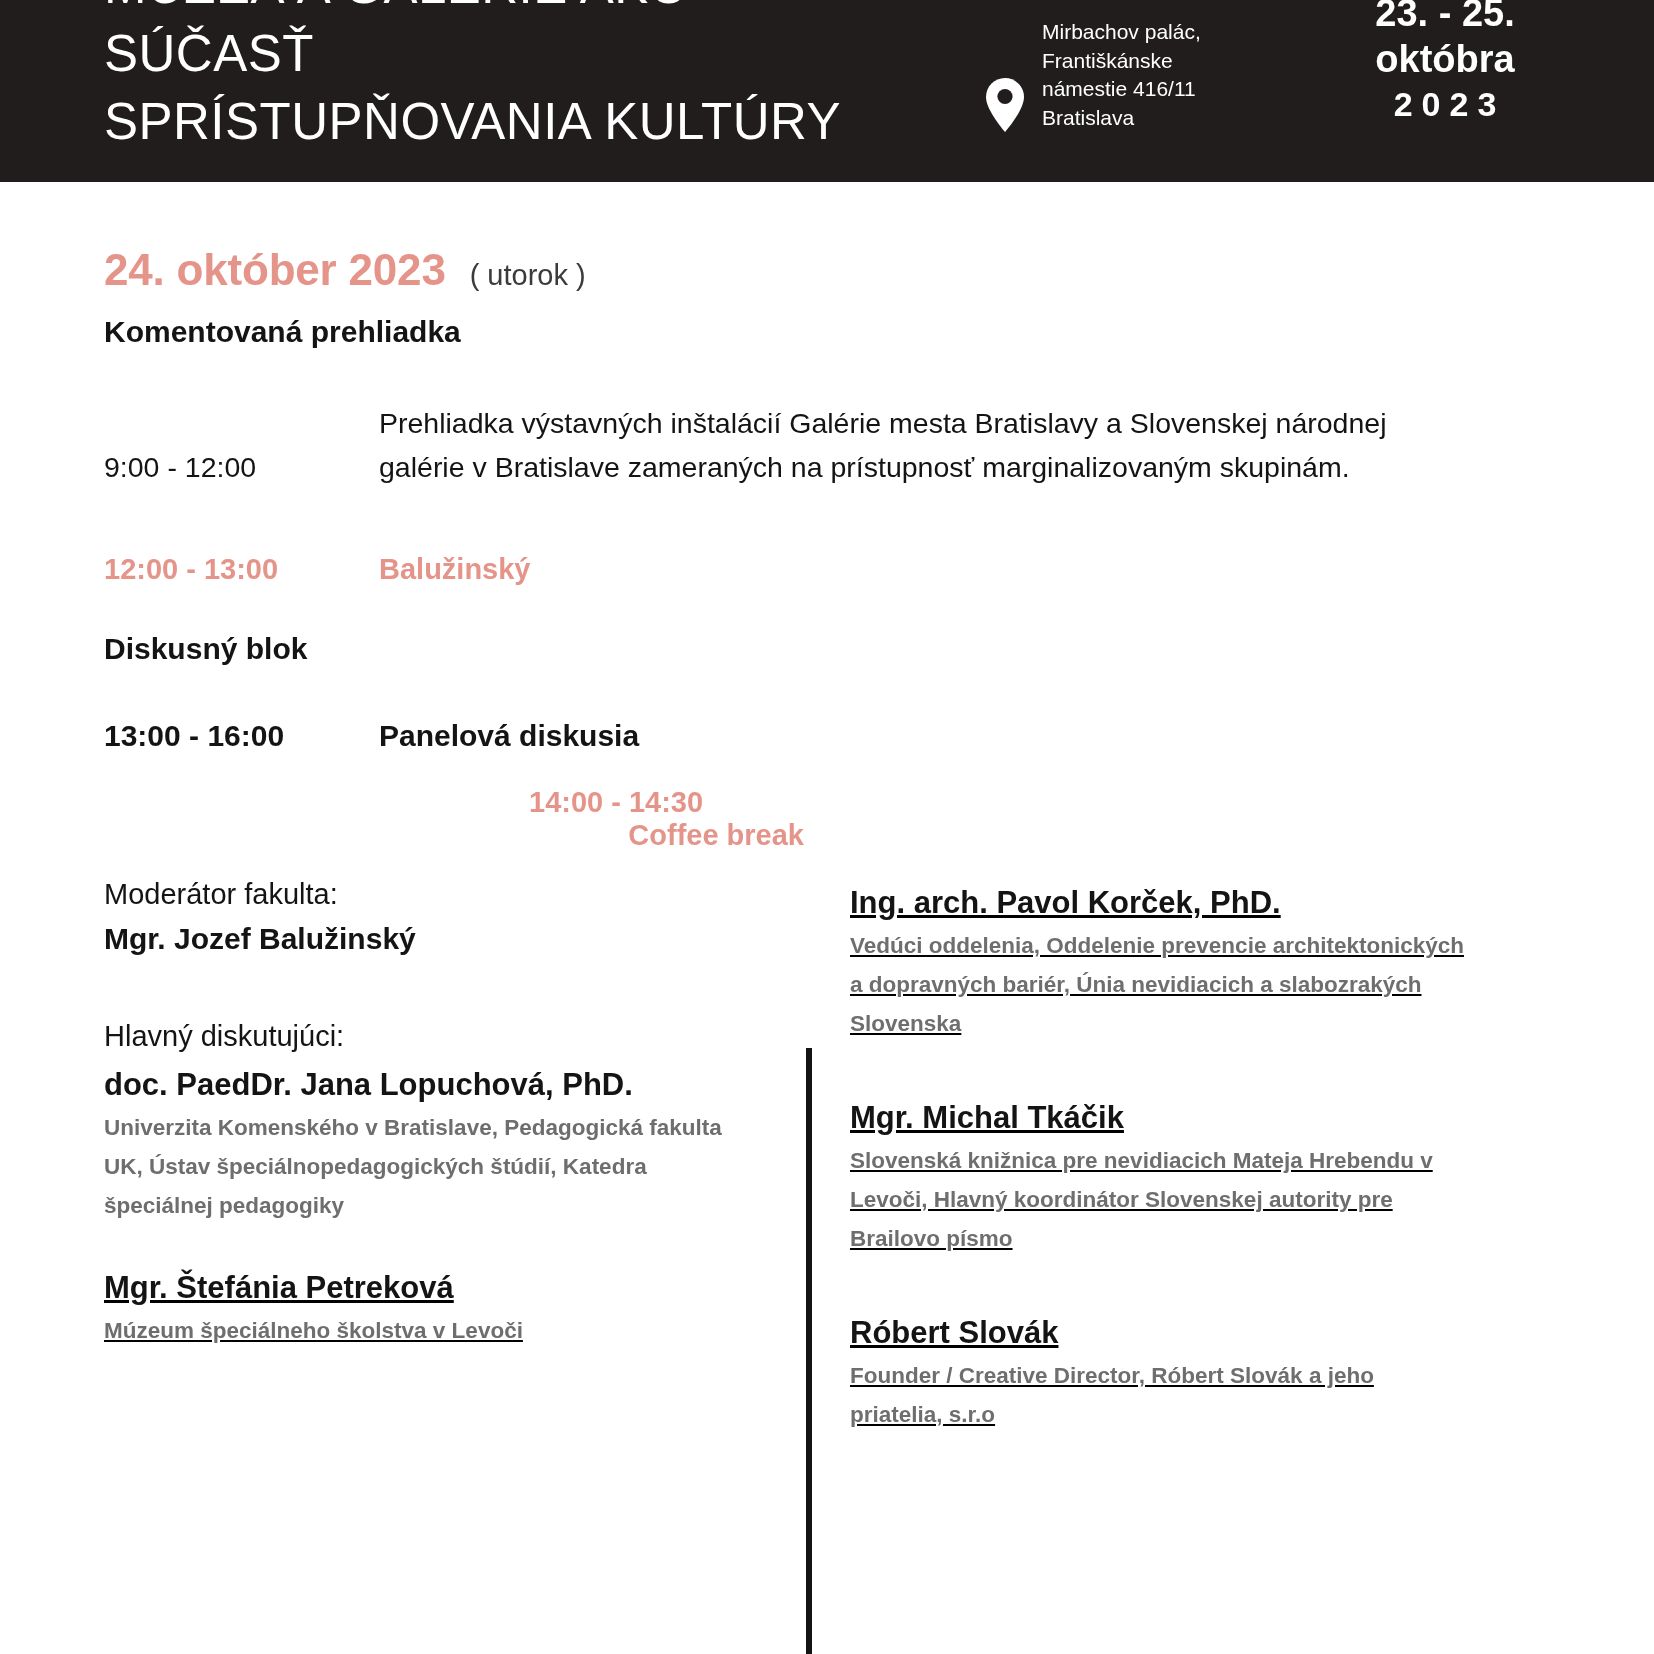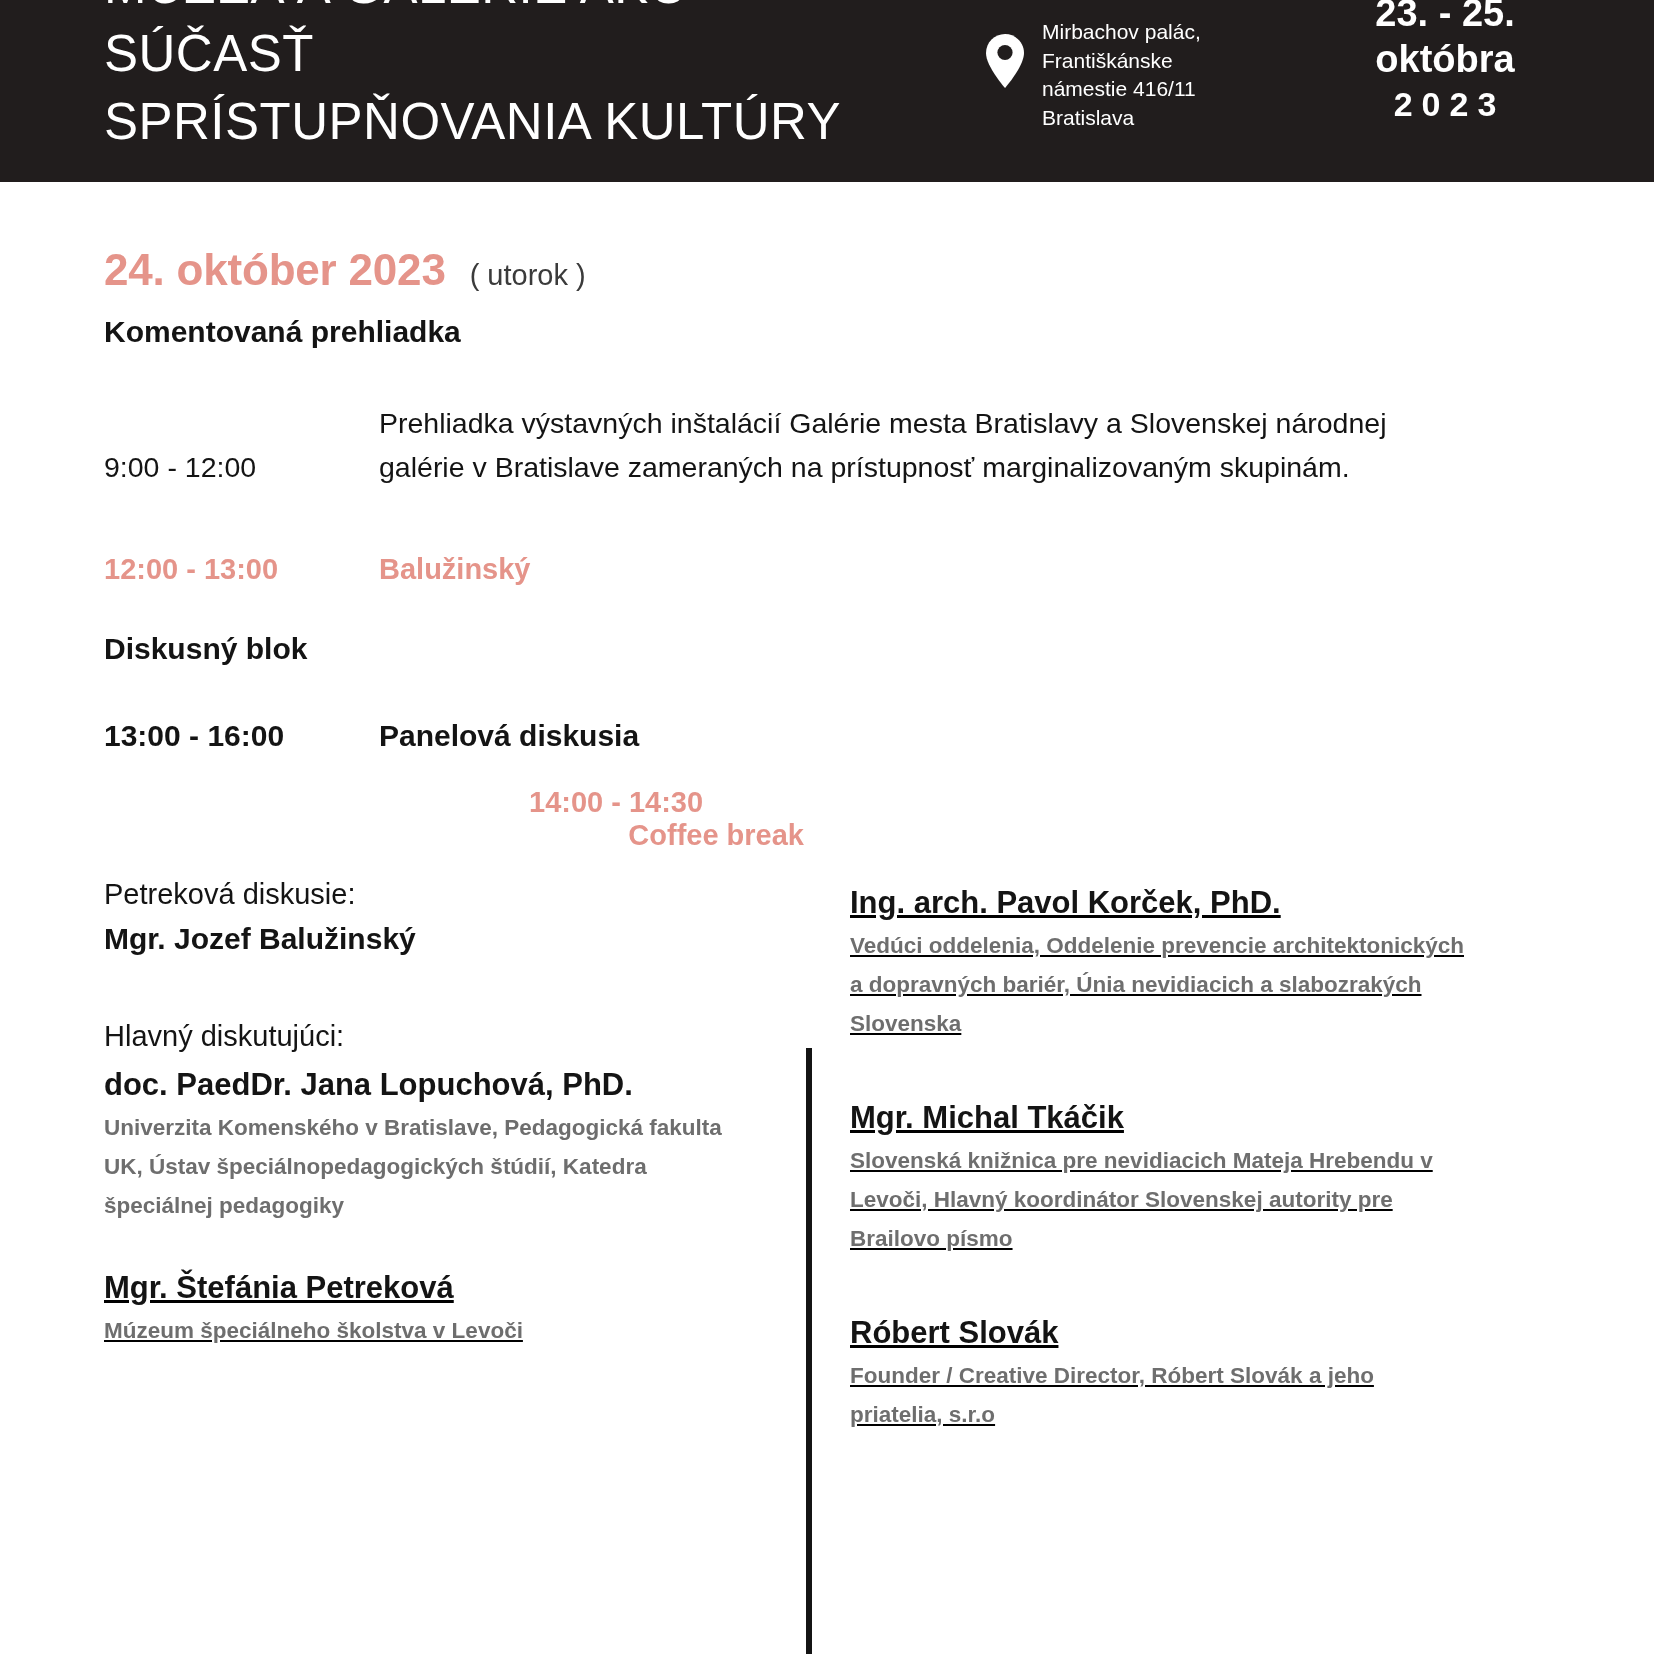--- a/index.html
+++ b/index.html
@@ -40,21 +40,21 @@
     line-height: 68px;
     text-transform: uppercase;
     white-space: pre-line;
   }
 
   .header-location {
     position: absolute;
     left: 986px;
     top: 18px;
     display: flex;
-    align-items: flex-start;
+    align-items: flex-end;
     gap: 18px;
   }
 
   .pin-icon {
     width: 38px;
     height: 54px;
     flex: 0 0 auto;
     margin-top: 16px;
   }
 
@@ -279,21 +279,21 @@
     </div>
 
     <div class="schedule-row row-coffee">
       <span class="time">14:00 - 14:30</span>
       <span class="desc">Coffee break</span>
     </div>
 
     <div class="col-left">
 
       <div class="block-moderator">
-        <div class="role-label">Petreková diskusie:</div>
+        <div class="role-label">Moderátor fakulta:</div>
         <div class="person-name">Mgr. Jozef Balužinský</div>
       </div>
 
       <div class="role-label block-invited-label">Hlavný diskutujúci:</div>
 
       <div class="person-block">
         <div class="person-name big">doc. PaedDr. Jana Lopuchová, PhD.</div>
         <div class="person-affil">Univerzita Komenského v Bratislave, Pedagogická fakulta UK, Ústav špeciálnopedagogických štúdií, Katedra špeciálnej pedagogiky</div>
       </div>
 

